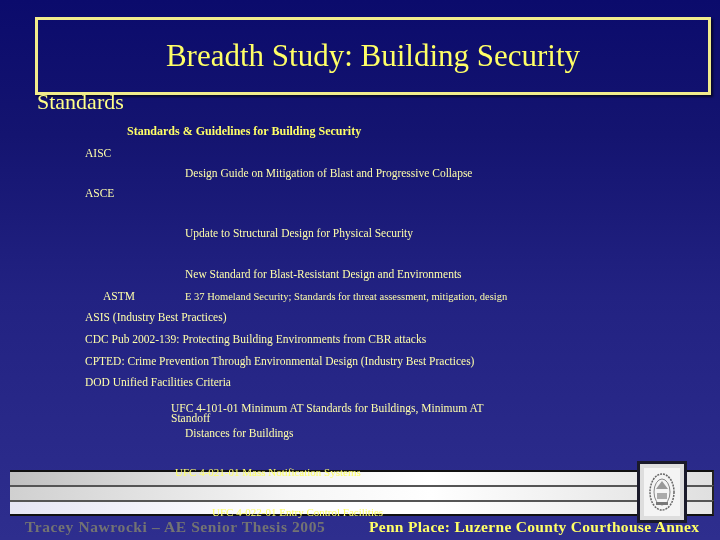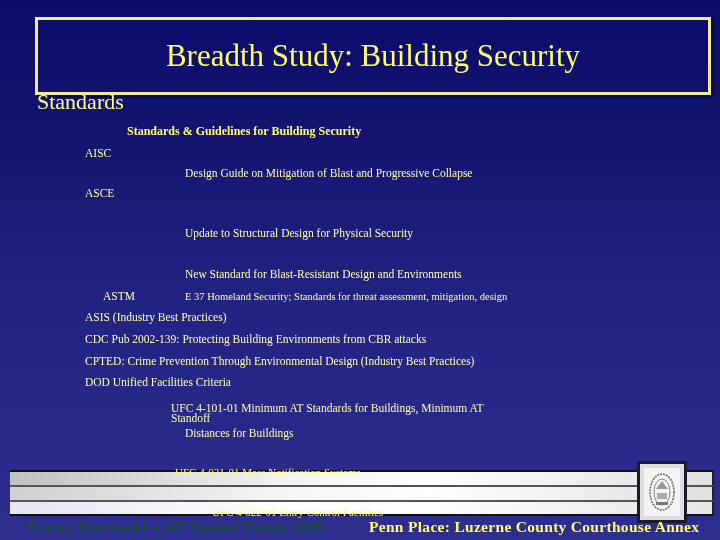--- a/index.html
+++ b/index.html
@@ -33,21 +33,21 @@
     .bar.b2 { top: 15px; background: linear-gradient(to right, #d0d0d0, #f6f6f6 40%, #ffffff 60%, #e0e0e0); border-top: 2px solid #555; }
     .bar.b3 { top: 30px; height: 12px; background: linear-gradient(to right, #e6e6f4, #ffffff 40%, #ffffff 60%, #e6e6e6); border-top: 2px solid #555; border-bottom: 2px solid #111; }
     .logo-box {
       position: absolute; left: 637px; top: 461px; width: 50px; height: 62px;
       background: #dedede; border: 3px solid #1a1a2a; box-sizing: border-box;
       display: flex; align-items: center; justify-content: center;
     }
     .logo-inner { width: 36px; height: 48px; background: #f4f4f4; display:flex; align-items:center; justify-content:center; }
     .overlap-text { position: absolute; font-size: 11px; color: #ffff66; white-space: nowrap; }
     .footer-left {
-      position: absolute; left: 25px; top: 518px; font-size: 15.5px; font-weight: bold; color: #14532d; letter-spacing: 0.6px;
+      position: absolute; left: 25px; top: 518px; font-size: 15.5px; font-weight: bold; color: #737373; letter-spacing: 0.6px;
     }
     .footer-right {
       position: absolute; left: 369px; top: 518px; font-size: 15.5px; font-weight: bold; color: #ffff66; letter-spacing: 0.3px;
     }
   </style>
 </head>
 <body>
 
 <div class="title-box">
   <span class="title-text">Breadth Study: Building Security</span>

